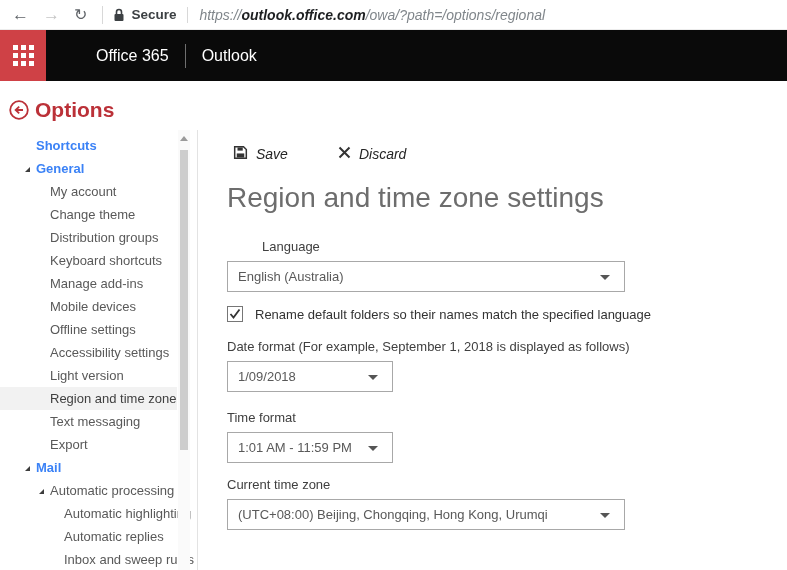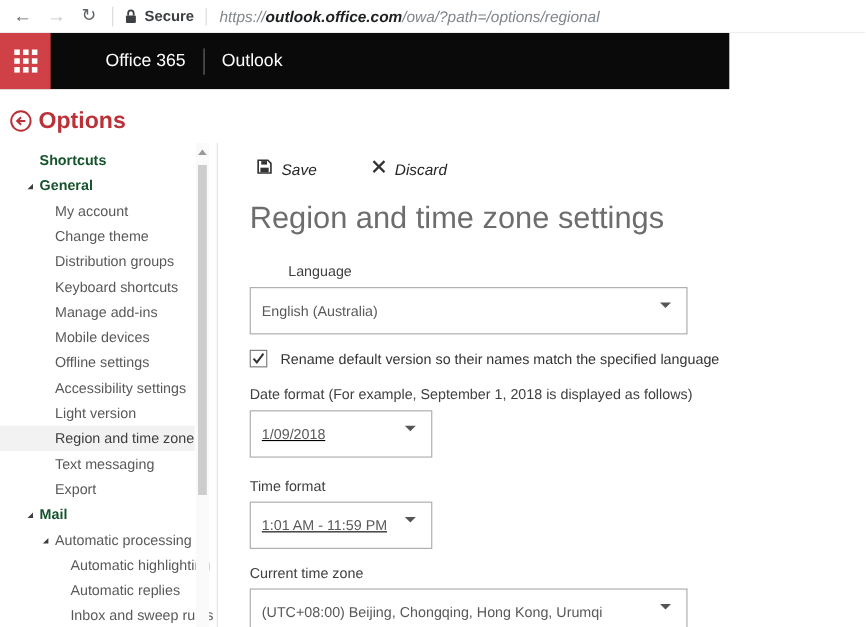--- a/index.html
+++ b/index.html
@@ -16,21 +16,21 @@
   .nav-glyph.fwd { color:#c6c6c6; }
   .nav-glyph.refresh { font-size:16px; }
   .addr-sep { width:1px; height:18px; background:#d8d8d8; margin:0 10px 0 8px; }
   .lock-icon { margin-right:6px; display:flex; }
   .secure-label { font-size:13.5px; color:#3c4043; font-weight:bold; }
   .secure-sep { width:1px; height:16px; background:#d8d8d8; margin:0 11px; }
   .url-text { font-size:14px; color:#80868b; white-space:nowrap;font-style:italic; }
   .url-host { color:#1d1f21; font-weight:bold; }
 
   
-  .app-header { position:absolute; left:0; top:30px; width:663px; height:51px;
+  .app-header { position:absolute; left:0; top:30px; width:787px; height:51px;
                 background:#0a0a0a; display:flex; align-items:center; }
   .waffle-btn { width:46px; height:51px; background:#cf4146; display:flex;
                 align-items:center; justify-content:center; cursor:pointer; flex:none; }
   .waffle { display:grid; grid-template-columns:repeat(3,5px); grid-template-rows:repeat(3,5px);
             gap:3px; }
   .waffle span { background:#fff; width:5px; height:5px; display:block; }
   .brand { color:#fff; font-size:16px; margin-left:50px; cursor:pointer; }
   .brand-sep { width:1px; height:24px; background:#6f6f6f; margin:0 16px; }
   .app-name { color:#fff; font-size:16px; cursor:pointer; }
 
@@ -39,21 +39,21 @@
   .back-circle { width:22px; height:22px; margin-right:5px; cursor:pointer; display:flex; }
   .options-title { font-size:21px; color:#bb3138; font-weight:700; }
 
   
   .sidebar { position:absolute; left:0; top:134px; width:177px; }
   .nav-item { height:23px; line-height:23px; font-size:13px; color:#595959;
               white-space:nowrap; cursor:pointer; }
   .lvl0 { padding-left:36px; }
   .lvl1 { padding-left:50px; }
   .lvl2 { padding-left:64px; }
-  .bold { font-weight:bold; color:#14532d; }
+  .bold { font-weight:bold; color:#3b82f6; }
   .selected { background:#f2f2f2; color:#404040; }
   .tri { display:inline-block; width:0; height:0;
          border-left:5px solid transparent; border-bottom:5px solid #3d3d3d;
          margin:0 6px 1px -11px; }
 
   
   .sb-scroll { position:absolute; left:178px; top:130px; width:12px; height:440px;
                background:#fafafa; }
   .sb-up { position:absolute; left:2px; top:6px; width:0; height:0;
            border-left:4px solid transparent; border-right:4px solid transparent;
@@ -71,26 +71,26 @@
   .tb-save { margin-left:6px; margin-right:50px; }
   .page-title { margin-top:18px; font-size:28px; font-weight:300; color:#6d6d6d; }
   .desc { margin-top:13px; font-size:13.5px; color:#3b3b3b; line-height:18px; }
 
   .field-label { margin-top:0; font-size:13px; color:#404040; }
   .lbl-language { margin-top:25px;margin-left:35px; }
   .lbl-date { margin-top:17px; }
   .lbl-time { margin-top:18px; }
   .lbl-tz { margin-top:14px; }
 
-  .select-box { margin-top:7px; height:43px; border:1px solid #a8a8a8; background:#fff;
+  .select-box { margin-top:7px; height:31px; border:1px solid #a8a8a8; background:#fff;
                 position:relative; cursor:pointer; display:flex; align-items:center; }
   .select-box .sel-value { font-size:13px; color:#595959; padding-left:10px;
                            white-space:nowrap; overflow:hidden; }
   .select-wide { width:398px; }
-  .select-small { width:166px;text-decoration:underline; }
+  .select-small { width:166px; }
   .caret { position:absolute; right:14px; top:13px; width:0; height:0;
            border-left:5px solid transparent; border-right:5px solid transparent;
            border-top:5px solid #555; }
 
   .check-row { margin-top:14px; display:flex; align-items:center; }
   .checkbox { width:16px; height:16px; border:1px solid #767676; background:#fff;
               display:flex; align-items:center; justify-content:center; cursor:pointer; }
   .check-label { font-size:13px; color:#333; margin-left:12px; }
 </style>
 </head>
@@ -203,21 +203,21 @@
       <span class="sel-value">English (Australia)</span>
       <span class="caret"></span>
     </div>
 
     <div class="check-row">
       <span class="checkbox">
         <svg width="12" height="12" viewBox="0 0 12 12">
           <path d="M1.5 6 L4.5 9.5 L10.5 1.5" fill="none" stroke="#333" stroke-width="1.8"></path>
         </svg>
       </span>
-      <span class="check-label">Rename default version so their names match the specified language</span>
+      <span class="check-label">Rename default folders so their names match the specified language</span>
     </div>
 
     <div class="field-label lbl-date">Date format (For example, September 1, 2018 is displayed as follows)</div>
     <div class="select-box select-small">
       <span class="sel-value">1/09/2018</span>
       <span class="caret"></span>
     </div>
 
     <div class="field-label lbl-time">Time format</div>
     <div class="select-box select-small">

